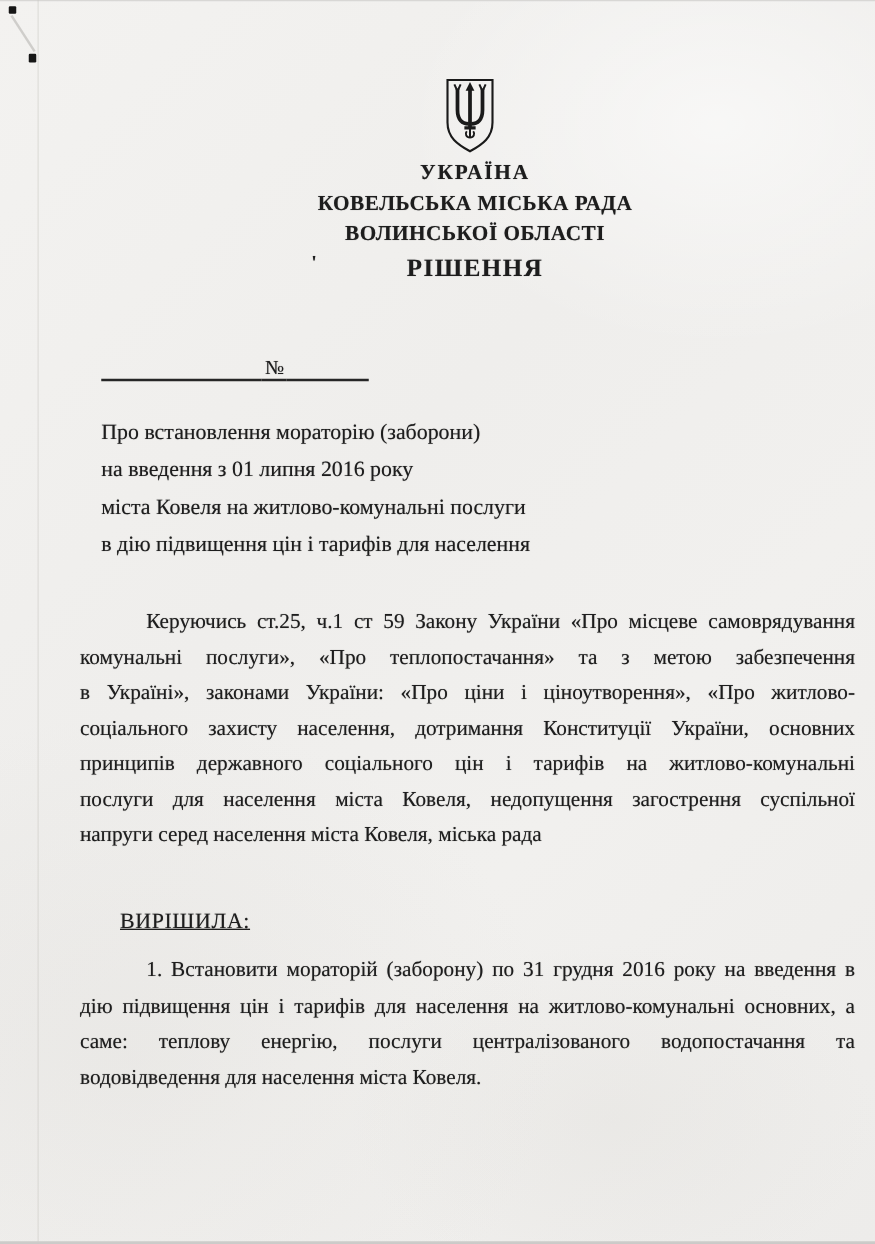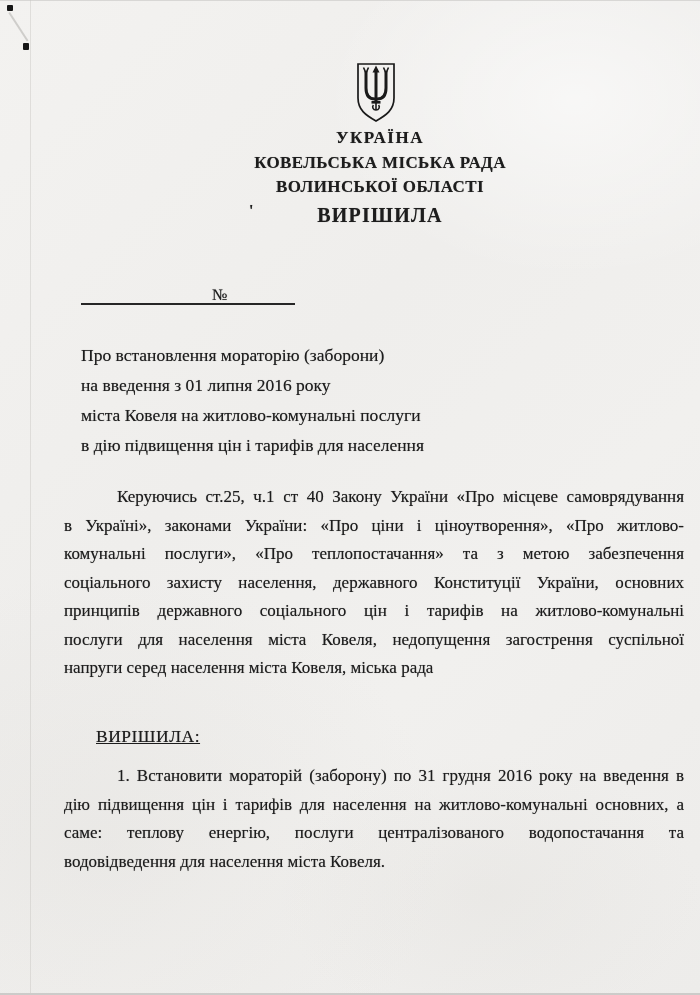--- a/index.html
+++ b/index.html
@@ -26,21 +26,21 @@
   .header-block{position:absolute;left:60px;width:640px;text-align:center;}
   .country{top:128px;font-weight:bold;font-size:17px;letter-spacing:1.5px;}
   .council{top:151px;font-weight:bold;font-size:17px;line-height:24px;letter-spacing:.4px;}
   .doctype{top:204px;font-weight:bold;font-size:20px;letter-spacing:1.2px;}
   .stray-mark{position:absolute;left:249px;top:202px;font-size:16px;font-weight:bold;}
   .number-row{position:absolute;left:81px;top:287px;display:flex;align-items:flex-end;height:18px;}
   .number-blank{border-bottom:2px solid #262626;}
   .blank-a{width:128px;}
   .blank-b{width:66px;}
   .number-label{font-size:16px;line-height:16px;padding:0 2px 0 3px;border-bottom:2px solid #262626;}
-  .subject{position:absolute;left:81px;top:340px;width:480px;font-size:17.5px;}
+  .subject{position:absolute;left:81px;top:330px;width:480px;font-size:17.5px;}
   .subject div{line-height:30px;text-align:left;}
   .para{position:absolute;left:64px;width:620px;font-size:17px;}
   .para div{line-height:28.5px;}
   .preamble{top:483px;}
   .item1{top:762px;}
   .line-just{text-align:justify;text-align-last:justify;}
   .line-left{text-align:center;text-align-last:left;}
   .indent{padding-left:53px;}
   .resolve-head{position:absolute;left:96px;top:726px;font-size:17.5px;letter-spacing:.5px;text-decoration:underline;}
 </style>
@@ -73,42 +73,42 @@
     <rect x="19.5" y="39" width="9" height="2.6" fill="#1a1a1a"></rect>
   </svg>
 
   <div class="header-block country ink" style="position:absolute;">УКРАЇНА</div>
 
   <div class="header-block council ink" style="position:absolute;">
     <div>КОВЕЛЬСЬКА МІСЬКА РАДА</div>
     <div>ВОЛИНСЬКОЇ ОБЛАСТІ</div>
   </div>
 
-  <div class="header-block doctype ink" style="position:absolute;">ВИРІШИЛА</div>
+  <div class="header-block doctype ink" style="position:absolute;">РІШЕННЯ</div>
 
   <div class="stray-mark ink">'</div>
 
   <div class="number-row">
     <span class="number-blank blank-a"></span>
     <span class="number-label ink">№</span>
     <span class="number-blank blank-b"></span>
   </div>
 
   <div class="subject ink">
     <div>Про встановлення мораторію (заборони)</div>
     <div>на введення з 01 липня 2016 року</div>
     <div>міста Ковеля на житлово-комунальні послуги</div>
     <div>в дію підвищення цін і тарифів для населення</div>
   </div>
 
   <div class="para preamble ink">
-    <div class="line-just indent">Керуючись ст.25, ч.1 ст 40 Закону України «Про місцеве самоврядування</div>
+    <div class="line-just indent">Керуючись ст.25, ч.1 ст 59 Закону України «Про місцеве самоврядування</div>
+    <div class="line-just">комунальні послуги», «Про теплопостачання» та з метою забезпечення</div>
     <div class="line-just">в Україні», законами України: «Про ціни і ціноутворення», «Про житлово-</div>
-    <div class="line-just">комунальні послуги», «Про теплопостачання» та з метою забезпечення</div>
-    <div class="line-just">соціального захисту населення, державного Конституції України, основних</div>
+    <div class="line-just">соціального захисту населення, дотримання Конституції України, основних</div>
     <div class="line-just">принципів державного соціального цін і тарифів на житлово-комунальні</div>
     <div class="line-just">послуги для населення міста Ковеля, недопущення загострення суспільної</div>
     <div class="line-left">напруги серед населення міста Ковеля,  міська рада</div>
   </div>
 
   <div class="resolve-head ink">ВИРІШИЛА:</div>
 
   <div class="para item1 ink">
     <div class="line-just indent">1. Встановити мораторій (заборону) по 31 грудня 2016 року на введення в</div>
     <div class="line-just">дію підвищення цін і тарифів для населення на житлово-комунальні основних, а</div>

